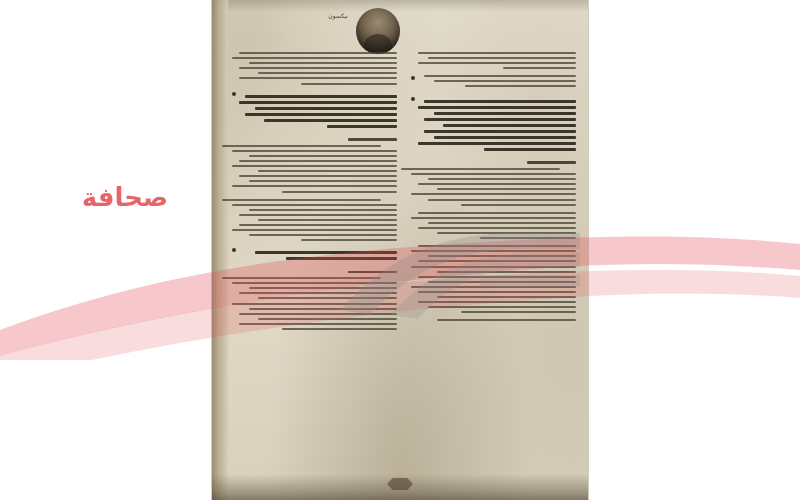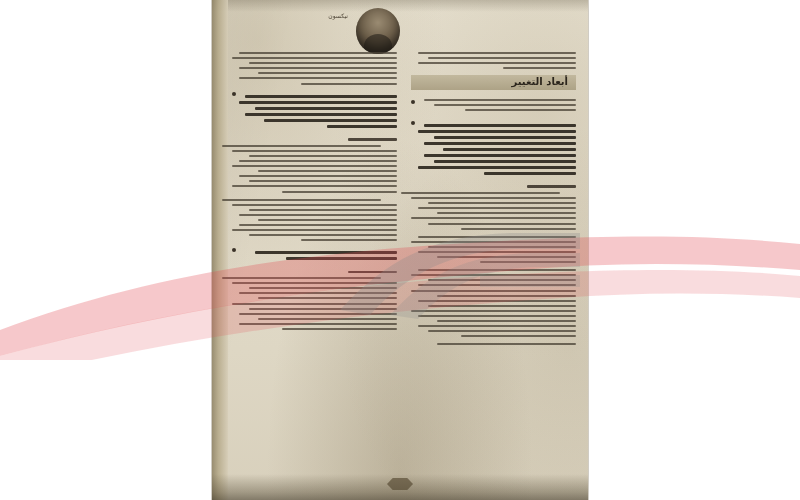--- a/index.html
+++ b/index.html
@@ -351,24 +351,20 @@
 
       <div class="col">
 
         <div class="para">
           <div class="line s96"></div>
             <div class="line s90"></div>
           <div class="line s96"></div>
             <div class="line s44"></div>
         </div>
 
-        <div class="section-head">
-          <div class="bar"></div>
-          <div class="title">أبعاد التغيير</div>
-        </div>
 
         <div class="bullet-row">
           <div class="bullet"></div>
           <div class="lines">
             <div class="line s96"></div>
               <div class="line s90"></div>
             <div class="line s70"></div>
           </div>
         </div>
 
@@ -444,15 +440,16 @@
     <path d="M0,146 C180,96 360,70 560,62 C660,58 740,60 800,66 L800,88 C720,82 640,82 560,88 C370,100 190,126 0,170 Z" fill="#e24b52" opacity="0.35"></path>
   </svg>
 
   <svg class="wm-logo" viewBox="0 0 260 120">
     <path d="M10,95 C60,40 110,20 180,18 L250,18 L250,34 L185,34 C125,36 80,56 40,100 Z" fill="#8c8c8c"></path>
     <path d="M60,100 C100,56 140,40 200,38 L250,38 L250,52 L205,52 C155,54 120,68 88,104 Z" fill="#8c8c8c" opacity="0.8"></path>
     <rect x="150" y="60" width="100" height="12" fill="#8c8c8c" opacity="0.8"></rect>
   </svg>
 
   <div class="wm-text">
+    <div>صحافة</div>
   </div>
 
 </div>
 
 </body></html>

